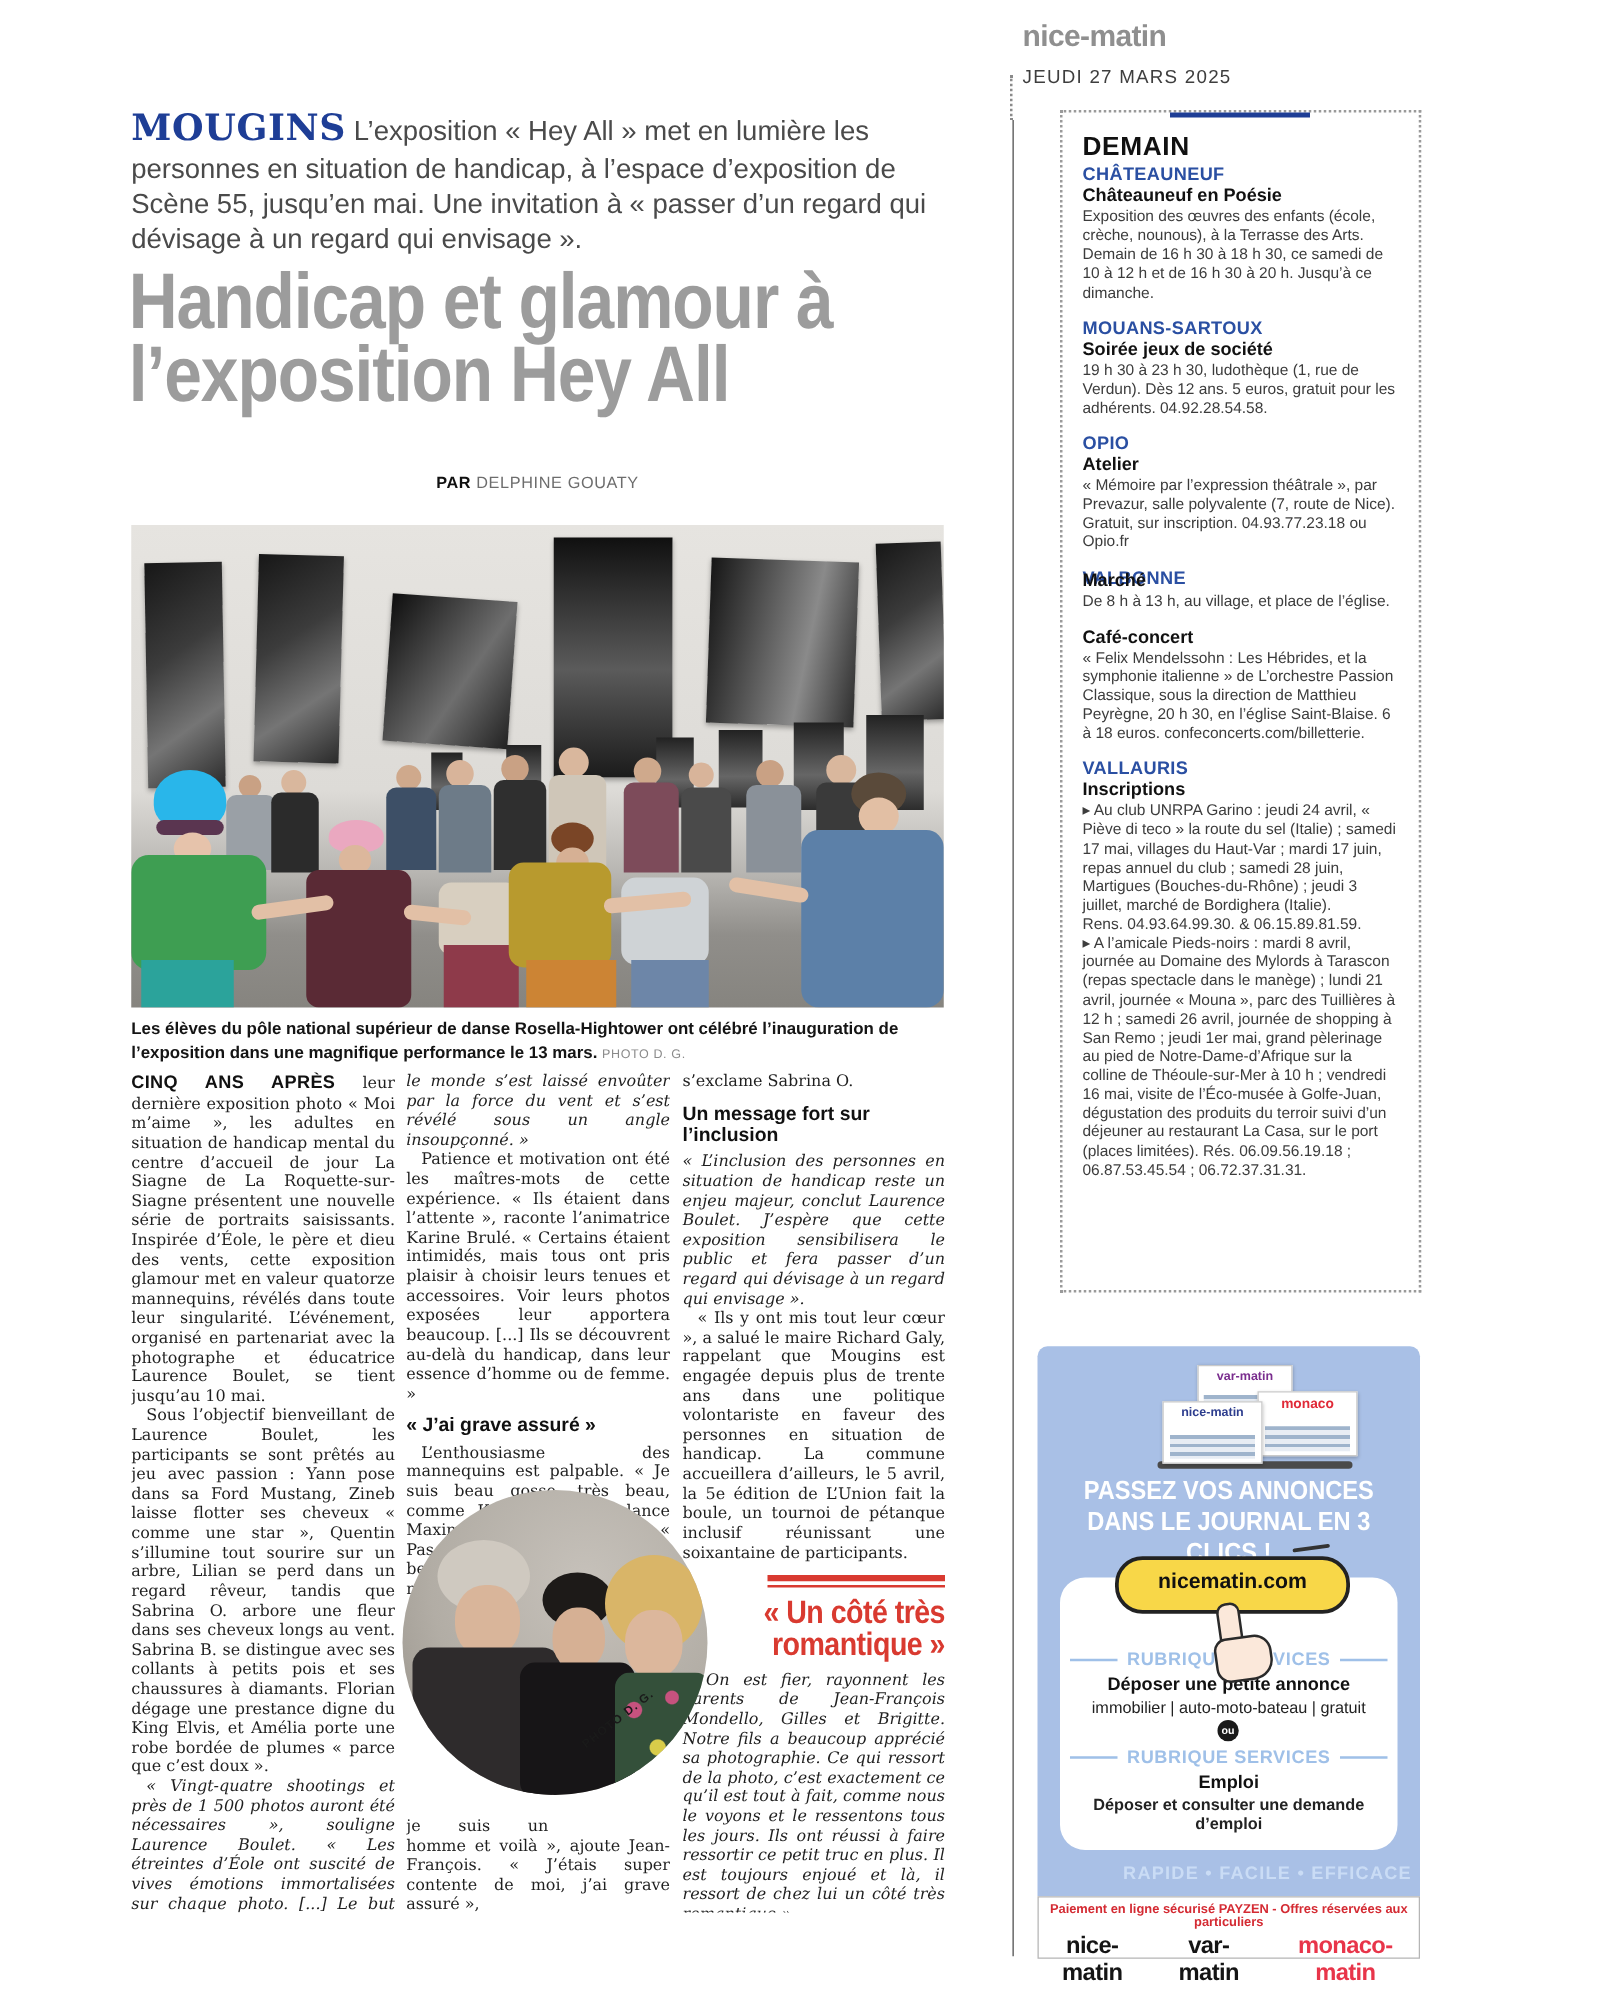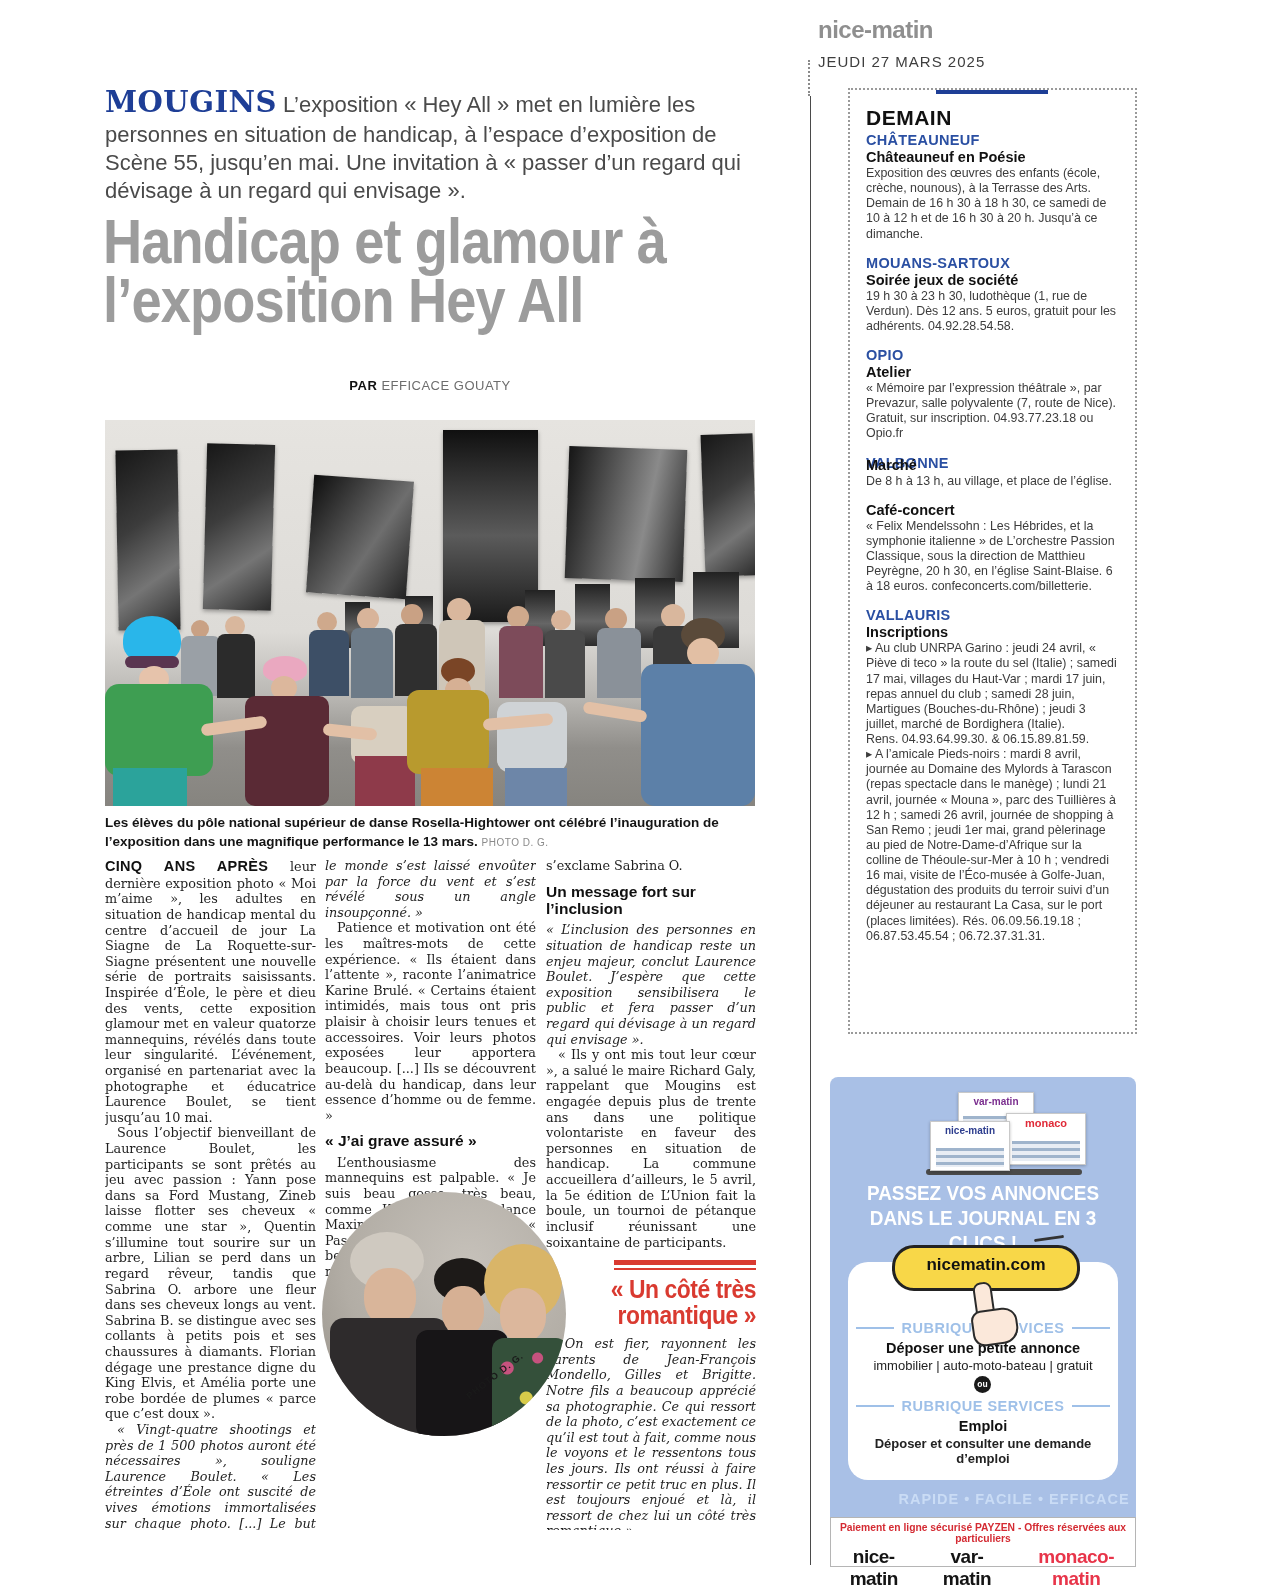--- a/index.html
+++ b/index.html
@@ -188,21 +188,21 @@
 <div class="abs vdots"></div>
 <div class="abs vrule"></div>
 
 <div class="abs kicker">
   <span class="loc">MOUGINS</span><span> L’exposition « Hey All » met en lumière les personnes en situation de handicap, à l’espace d’exposition de Scène 55, jusqu’en mai. Une invitation à « passer d’un regard qui dévisage à un regard qui envisage ».</span>
 </div>
 <div class="abs headline">
   <span class="inner">Handicap et glamour à l’exposition Hey All</span>
 </div>
 <div class="abs byline">
-  <b>PAR</b><span> EFFICACE GOUATY</span>
+  <b>PAR</b><span> DELPHINE GOUATY</span>
 </div>
 
 <div class="abs photo">
   <div class="frame f1"></div>
   <div class="frame f2"></div>
   <div class="frame f3"></div>
   <div class="frame f4"></div>
   <div class="frame f5"></div>
   <div class="frame f6"></div>
   <div class="sframe s1"></div>
@@ -265,20 +265,24 @@
   <p class="ind">Sous l’objectif bienveillant de Laurence Boulet, les participants se sont prêtés au jeu avec passion : Yann pose dans sa Ford Mustang, Zineb laisse flotter ses cheveux « comme une star », Quentin s’illumine tout sourire sur un arbre, Lilian se perd dans un regard rêveur, tandis que Sabrina O. arbore une fleur dans ses cheveux longs au vent. Sabrina B. se distingue avec ses collants à petits pois et ses chaussures à diamants. Florian dégage une prestance digne du King Elvis, et Amélia porte une robe bordée de plumes « parce que c’est doux ».</p>
   <p class="ind ital">« Vingt-quatre shootings et près de 1 500 photos auront été nécessaires », souligne Laurence Boulet. « Les étreintes d’Éole ont suscité de vives émotions immortalisées sur chaque photo. [...] Le but n’est pas de dissimuler le handicap mais de montrer qu’il ne définit pas une personne. Il y a tant d’autres aspects à découvrir. Tout</p>
 </div>
 
 <div class="abs col col2">
   <p class="ital">le monde s’est laissé envoûter par la force du vent et s’est révélé sous un angle insoupçonné. »</p>
   <p class="ind">Patience et motivation ont été les maîtres-mots de cette expérience. « Ils étaient dans l’attente », raconte l’animatrice Karine Brulé. « Certains étaient intimidés, mais tous ont pris plaisir à choisir leurs tenues et accessoires. Voir leurs photos exposées leur apportera beaucoup. [...] Ils se découvrent au-delà du handicap, dans leur essence d’homme ou de femme. »</p>
   <div class="subhead">« J’ai grave assuré »</div>
   <p class="ind">L’enthousiasme des mannequins est palpable. « Je suis beau gosse, très beau, comme Kendji Girac », lance Maxime A. devant sa photo. « Pas de sourire, mais je suis trop beau,</p>
   <p class="wrapfrag">moi</p>
+  <div class="col2tail">
+    <p class="wrapfrag2">je suis un</p>
+    <p>homme et voilà », ajoute Jean-François. « J’étais super contente de moi, j’ai grave assuré »,</p>
+  </div>
 </div>
 
 <div class="abs col col3">
   <p>s’exclame Sabrina O.</p>
   <div class="subhead">Un message fort sur l’inclusion</div>
   <p class="ital">« L’inclusion des personnes en situation de handicap reste un enjeu majeur, conclut Laurence Boulet. J’espère que cette exposition sensibilisera le public et fera passer d’un regard qui dévisage à un regard qui envisage ».</p>
   <p class="ind">« Ils y ont mis tout leur cœur », a salué le maire Richard Galy, rappelant que Mougins est engagée depuis plus de trente ans dans une politique volontariste en faveur des personnes en situation de handicap. La commune accueillera d’ailleurs, le 5 avril, la 5e édition de L’Union fait la boule, un tournoi de pétanque inclusif réunissant une soixantaine de participants.</p>
   <div class="pq">
     <div class="pq-bar"></div>
     <span class="pq-text"><span>« Un côté très</span><br><span>romantique »</span></span>

